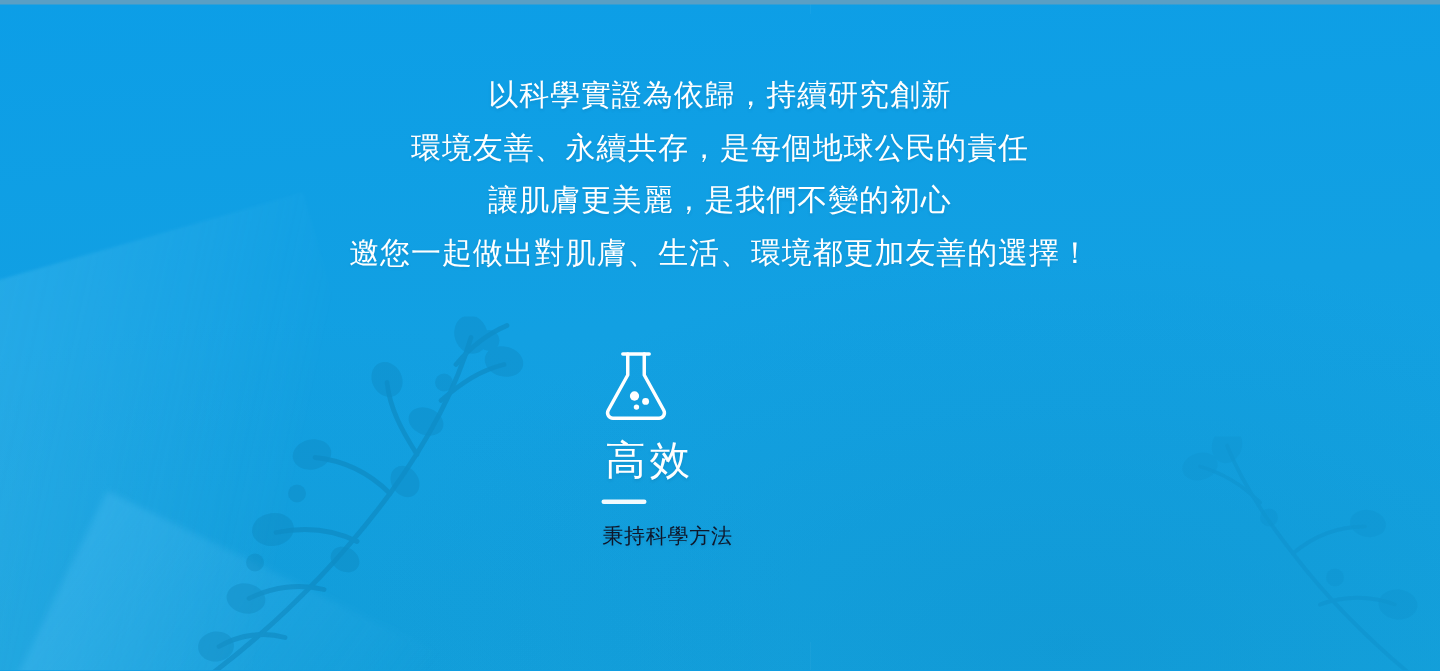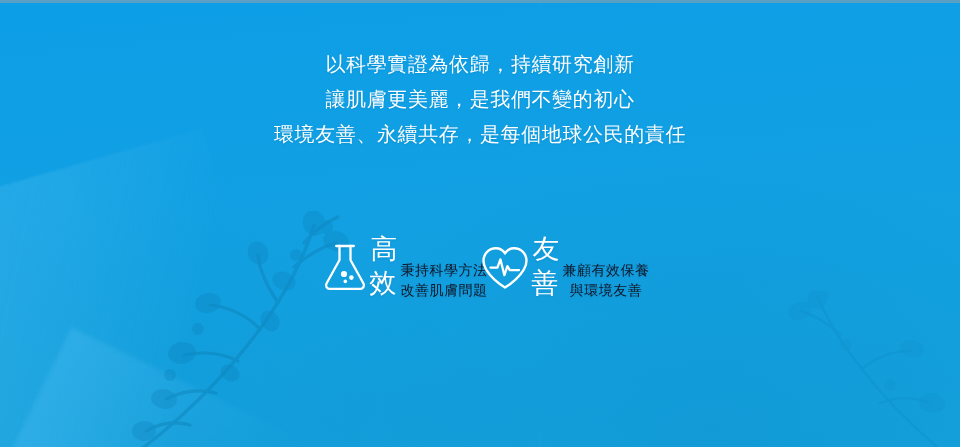--- a/index.html
+++ b/index.html
@@ -127,22 +127,22 @@
     width: 960px;
     display: flex;
     justify-content: center;
     align-items: flex-start;
     gap: 0;
     z-index: 5;
   }
   .feature {
     width: 158px;
     display: flex;
-    flex-direction: row;
-    align-items: flex-end;
+    flex-direction: column;
+    align-items: flex-start;
     text-align: center;
   }
   .feature-icon {
     height: 52px;
     display: flex;
     align-items: center;
     justify-content: center;
     margin-bottom: 6px;
   }
   .feature-icon svg {
@@ -230,54 +230,40 @@
       <ellipse cx="186" cy="20" rx="12" ry="9" transform="rotate(16 186 20)"></ellipse>
       <ellipse cx="74" cy="58" rx="12" ry="9" transform="rotate(-10 74 58)"></ellipse>
       <ellipse cx="54" cy="112" rx="13" ry="10" transform="rotate(-6 54 112)"></ellipse>
       <circle cx="140" cy="54" r="6"></circle>
       <circle cx="96" cy="94" r="6"></circle>
     </g>
   </svg>
 
   <div class="headline">
     <div class="headline-line">以科學實證為依歸，持續研究創新</div>
+    <div class="headline-line">環境友善、永續共存，是每個地球公民的責任</div>
     <div class="headline-line">讓肌膚更美麗，是我們不變的初心</div>
-    <div class="headline-line">環境友善、永續共存，是每個地球公民的責任</div>
+    <div class="headline-line">邀您一起做出對肌膚、生活、環境都更加友善的選擇！</div>
   </div>
 
   <div class="features">
 
     <div class="feature">
       <div class="feature-icon">
         <svg width="46" height="50" viewBox="0 0 46 50" fill="none" aria-hidden="true">
           <path d="M17.5 3 V17 L4.5 40.5 C3.2 42.9 4.9 45.8 7.6 45.8 H38.4 C41.1 45.8 42.8 42.9 41.5 40.5 L28.5 17 V3" stroke="#ffffff" stroke-width="2.3" stroke-linejoin="round" stroke-linecap="round"></path>
           <path d="M14.2 3 H31.8" stroke="#ffffff" stroke-width="2.3" stroke-linecap="round"></path>
           <circle cx="22" cy="31" r="3.1" fill="#ffffff"></circle>
           <circle cx="29.4" cy="34.6" r="2.3" fill="#ffffff"></circle>
           <circle cx="23.3" cy="38.4" r="1.8" fill="#ffffff"></circle>
         </svg>
       </div>
       <div class="feature-title">高效</div>
       <div class="feature-divider"></div>
       <div class="feature-desc">
         <span>秉持科學方法</span>
-        <span>改善肌膚問題</span>
       </div>
     </div>
 
 
-    <div class="feature">
-      <div class="feature-icon">
-        <svg width="50" height="46" viewBox="0 0 50 46" fill="none" aria-hidden="true">
-          <path d="M25 42.5 C25 42.5 3.5 29.5 3.5 15.8 C3.5 8.6 9 3.2 15.8 3.2 C20.1 3.2 23.3 5.5 25 8.4 C26.7 5.5 29.9 3.2 34.2 3.2 C41 3.2 46.5 8.6 46.5 15.8 C46.5 29.5 25 42.5 25 42.5 Z" stroke="#ffffff" stroke-width="2.4" stroke-linejoin="round"></path>
-          <path d="M10.5 22.6 H17.4 L20.4 14.4 L24.4 30.2 L27.4 21.2 L29.8 25.1 H39" stroke="#ffffff" stroke-width="2.3" stroke-linecap="round" stroke-linejoin="round"></path>
-        </svg>
-      </div>
-      <div class="feature-title">友善</div>
-      <div class="feature-divider"></div>
-      <div class="feature-desc">
-        <span>兼顧有效保養</span>
-        <span>與環境友善</span>
-      </div>
-    </div>
 
   </div>
 </div>
 
 </body></html>

